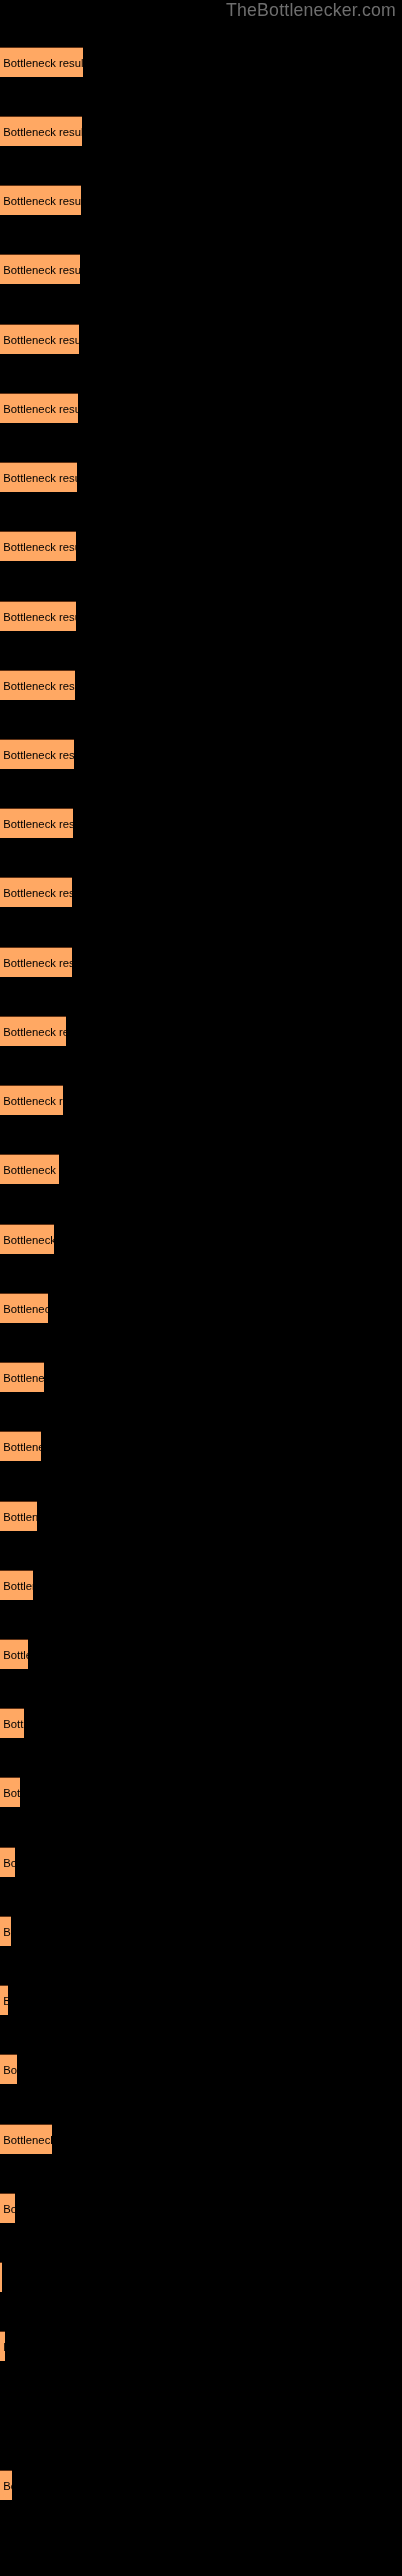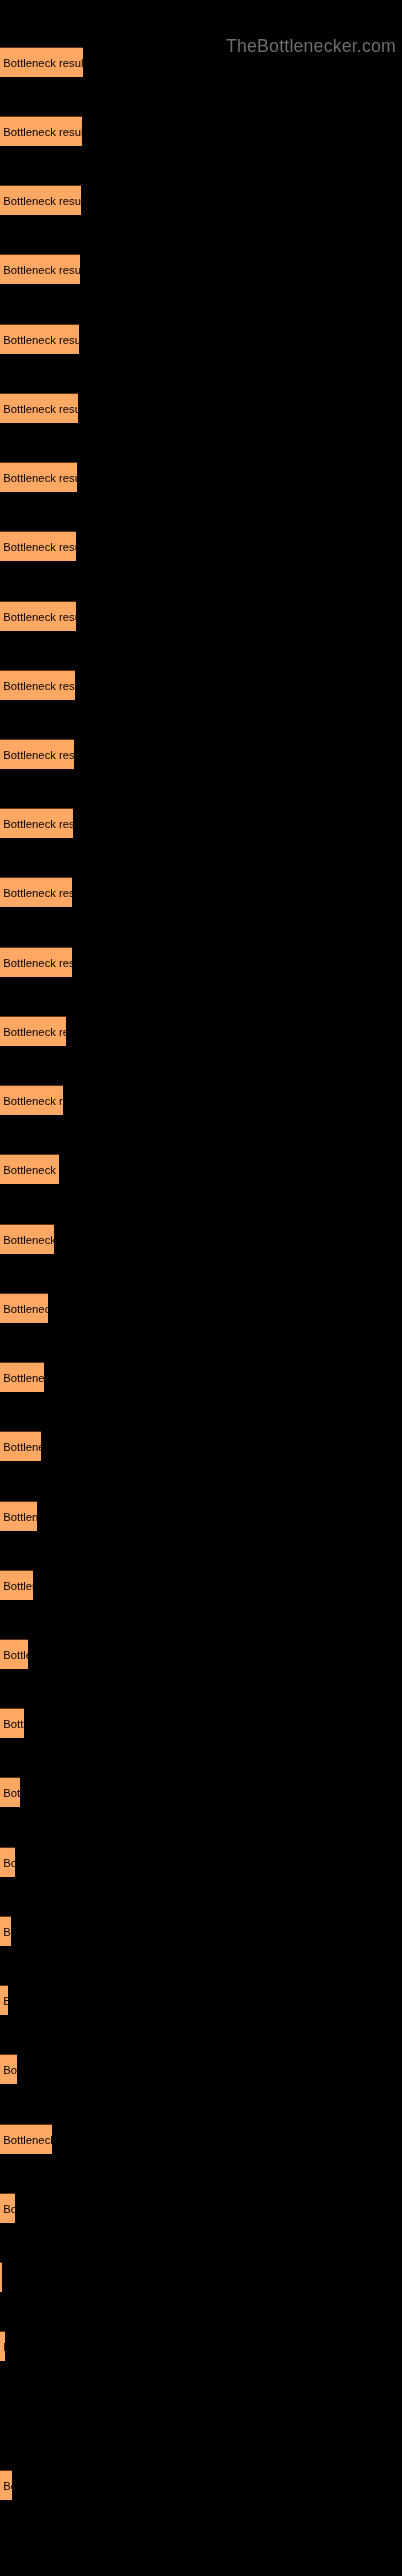--- a/index.html
+++ b/index.html
@@ -21,21 +21,20 @@
     left: 0px;
     width: 396px;
     text-align: right;
     color: #6e6e6e;
     font-family: "Liberation Sans", sans-serif;
     font-size: 17.7px;
     line-height: 21px;
     letter-spacing: 0.2px;
     white-space: nowrap;
     user-select: none;
-    margin-top: 36px;
   }
 
   .chart {
     position: absolute;
     top: 0;
     left: 0;
     width: 403px;
     height: 2576px;
   }
 

